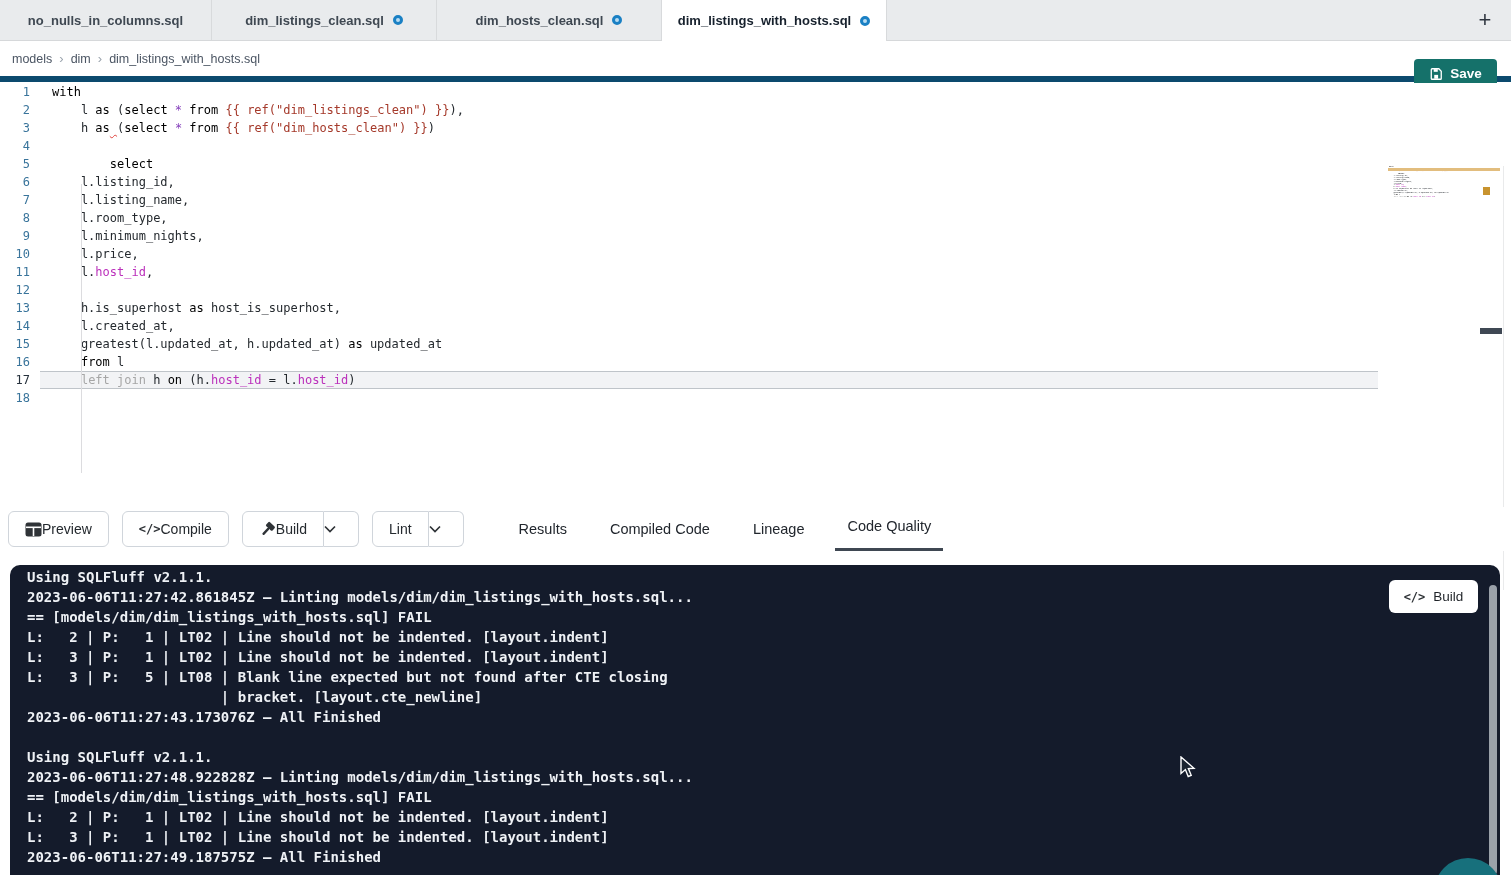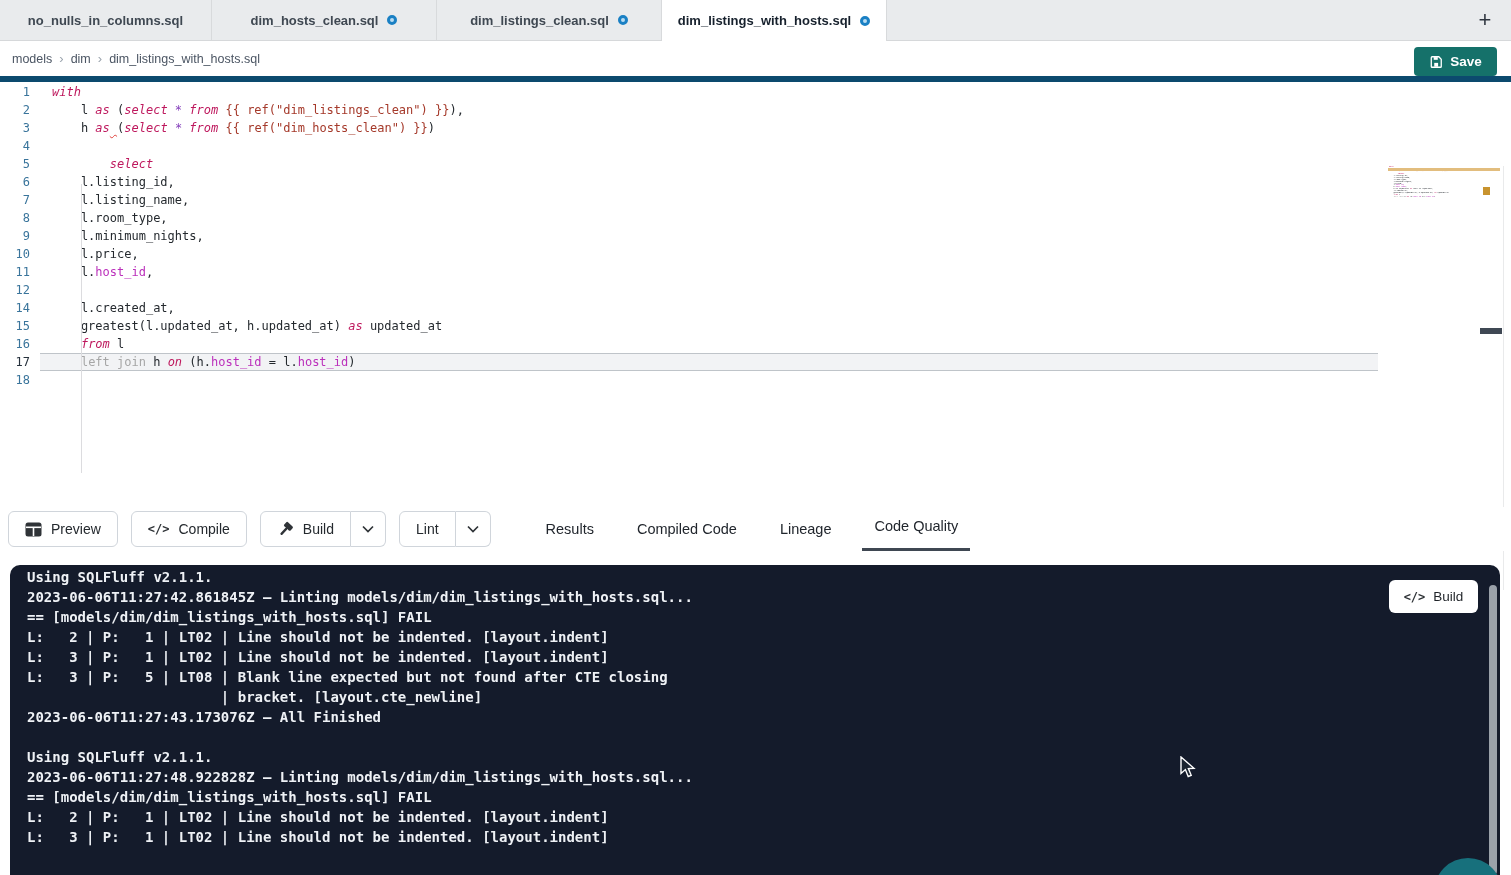--- a/index.html
+++ b/index.html
@@ -17,56 +17,56 @@
   .dot { width:10px; height:10px; border-radius:50%; border:3px solid #1a80c4; background:#b9dcf2; }
   .plus-btn { position:absolute; right:12px; top:6px; width:28px; height:28px;
               font-size:22px; font-weight:300; color:#2f3640; background:none; border:none;
               display:flex; align-items:center; justify-content:center; cursor:pointer; }
 
   
   .crumbbar { position:absolute; left:0; top:41px; width:1511px; height:41px; background:#fff;
               border-bottom:6px solid #0c4a6e; display:flex; align-items:center; padding-left:12px; }
   .crumb { font-size:12.5px; color:#4b5563; }
   .crumb-sep { font-size:13px; color:#9aa3ad; margin:0 7px; }
-  .save-btn { position:absolute; right:14px; top:6px; width:83px; height:29px;
+  .save-btn { position:absolute; right:14px; top:18px; width:83px; height:29px;
               background:#15716A; color:#fff; border:none; border-radius:4px;
               font-size:13.5px; font-weight:600; font-family:inherit;
               display:flex; align-items:center; justify-content:center; gap:7px; cursor:pointer; }
 
   
   .editor { position:absolute; left:0; top:83px; width:1511px; height:424px; background:#fff;
             font-family:"DejaVu Sans Mono", monospace; font-size:12px; line-height:18px; }
   .cl { display:flex; height:18px; }
   .ln { width:40px; padding-right:10px; text-align:right; color:#39749b; user-select:none; }
   .cl.active .ln { color:#26313c; }
   .codewrap { width:1338px; padding-left:12px; white-space:pre; color:#24292e; }
   .cl.active .codewrap { background:#f2f3f5;
       box-shadow: inset 0 1px 0 #bfc4c9, inset 0 -1px 0 #bfc4c9; }
-  .tk-kw { color:#be185d;font-style:italic; } .tk-str { color:#a5392a; } .tk-var { color:#bb30bb; }
+  .tk-kw { color:#000000; } .tk-str { color:#a5392a; } .tk-var { color:#bb30bb; }
   .tk-gry { color:#a6a6a6; } .tk-op { color:#8641bb; } .tk-pl { color:#24292e; }
   .tk-sq { text-decoration:underline; text-decoration-style:wavy; text-decoration-color:#e0443f;
            text-decoration-thickness:1px; text-underline-offset:2px; }
   .indent-guide { position:absolute; left:81px; top:101px; width:1px; height:289px; background:#dcdcdf; }
 
   
   .minimap { position:absolute; left:1389px; top:83px; width:76px;
              font-family:"DejaVu Sans Mono", monospace; }
   .mrow { height:1.85px; white-space:pre; font-size:2px; line-height:1.85px; letter-spacing:-0.1px;
           overflow:hidden; }
   .mini-hl { position:absolute; left:1388px; top:85px; width:112px; height:2.5px; background:#e2bd7e; }
   .ruler-warn { position:absolute; left:1483px; top:104px; width:7px; height:8px; background:#c8932e; }
   .ruler-cursor { position:absolute; left:1480px; top:245px; width:22px; height:6px; background:#3f4854; }
   .editor-edge { position:absolute; left:1503px; top:83px; width:1px; height:424px; background:#e9eaeb; }
 
   
   .toolbar { position:absolute; left:0; top:507px; width:1511px; height:44px; background:#fff;
              display:flex; align-items:center; padding-left:8px; }
   .btn { height:36px; background:#fff; border:1px solid #d0d5db; border-radius:6px;
          font-family:inherit; font-size:14px; color:#24292e; display:flex; align-items:center;
-         justify-content:center; gap:9px; padding:0 16px; cursor:pointer; }
+         justify-content:space-between; padding:0 16px; cursor:pointer; }
   .btn-group { display:flex; margin-right:13px; }
   .btn-group .main { border-radius:6px 0 0 6px; }
   .btn-group .chev { width:35px; padding:0; border-left:none; border-radius:0 6px 6px 0; }
   .single { margin-right:13px; }
   .code-glyph { font-family:"DejaVu Sans Mono", monospace; font-size:12px; font-weight:700; color:#2f3337; }
   .ptabs { display:flex; align-items:stretch; margin-left:40px; gap:39px; height:44px; }
   .ptab { position:relative; background:none; border:none; font-family:inherit; font-size:14.5px;
           color:#21262d; display:flex; align-items:center; cursor:pointer; padding:0 2px; }
   .ptab.active { align-items:flex-start; padding-top:11px; font-weight:500; }
   .ptab.active::after { content:""; position:absolute; left:-10px; right:-10px; bottom:0;
@@ -88,25 +88,25 @@
 </style>
 </head>
 <body>
 
 <div class="tabbar">
   <div style="display:flex;">
       <div class="tab" style="width: 212px; justify-content: center;">
         <span>no_nulls_in_columns.sql</span>
       </div>
       <div class="tab" style="width: 225px;">
+        <span>dim_listings_clean.sql</span>
+        <span class="dot"></span>
+      </div>
+      <div class="tab" style="width: 225px;">
         <span>dim_hosts_clean.sql</span>
-        <span class="dot"></span>
-      </div>
-      <div class="tab" style="width: 225px;">
-        <span>dim_listings_clean.sql</span>
         <span class="dot"></span>
       </div>
       <div class="tab active" style="width: 225px;">
         <span>dim_listings_with_hosts.sql</span>
         <span class="dot"></span>
       </div>
     </div>
   <button class="plus-btn">+</button>
 </div>
 
@@ -170,20 +170,24 @@
       <div class="cl">
         <span class="ln">10</span>
         <span class="codewrap"><span class="tk-pl">    l.price,</span></span>
       </div>
       <div class="cl">
         <span class="ln">11</span>
         <span class="codewrap"><span class="tk-pl">    l.</span><span class="tk-var">host_id</span><span class="tk-pl">,</span></span>
       </div>
       <div class="cl">
         <span class="ln">12</span>
+      </div>
+      <div class="cl">
+        <span class="ln">13</span>
+        <span class="codewrap"><span class="tk-pl">    h.is_superhost </span><span class="tk-kw">as</span><span class="tk-pl"> host_is_superhost,</span></span>
       </div>
       <div class="cl">
         <span class="ln">14</span>
         <span class="codewrap"><span class="tk-pl">    l.created_at,</span></span>
       </div>
       <div class="cl">
         <span class="ln">15</span>
         <span class="codewrap"><span class="tk-pl">    greatest(l.updated_at, h.updated_at) </span><span class="tk-kw">as</span><span class="tk-pl"> updated_at</span></span>
       </div>
       <div class="cl">
@@ -294,20 +298,21 @@
       <div class="tline">L:   3 | P:   1 | LT02 | Line should not be indented. [layout.indent]</div>
       <div class="tline">L:   3 | P:   5 | LT08 | Blank line expected but not found after CTE closing</div>
       <div class="tline">                       | bracket. [layout.cte_newline]</div>
       <div class="tline">2023-06-06T11:27:43.173076Z – All Finished</div>
       <div class="tline">&nbsp;</div>
       <div class="tline">Using SQLFluff v2.1.1.</div>
       <div class="tline">2023-06-06T11:27:48.922828Z – Linting models/dim/dim_listings_with_hosts.sql...</div>
       <div class="tline">== [models/dim/dim_listings_with_hosts.sql] FAIL</div>
       <div class="tline">L:   2 | P:   1 | LT02 | Line should not be indented. [layout.indent]</div>
       <div class="tline">L:   3 | P:   1 | LT02 | Line should not be indented. [layout.indent]</div>
+      <div class="tline">2023-06-06T11:27:49.187575Z – All Finished</div>
     </div>
   <button class="config-btn">
     <span class="code-glyph">&lt;/&gt;</span>
     <span>Build</span>
   </button>
   <div class="tscroll"></div>
 </div>
 
 <div class="help-bubble"></div>
 

